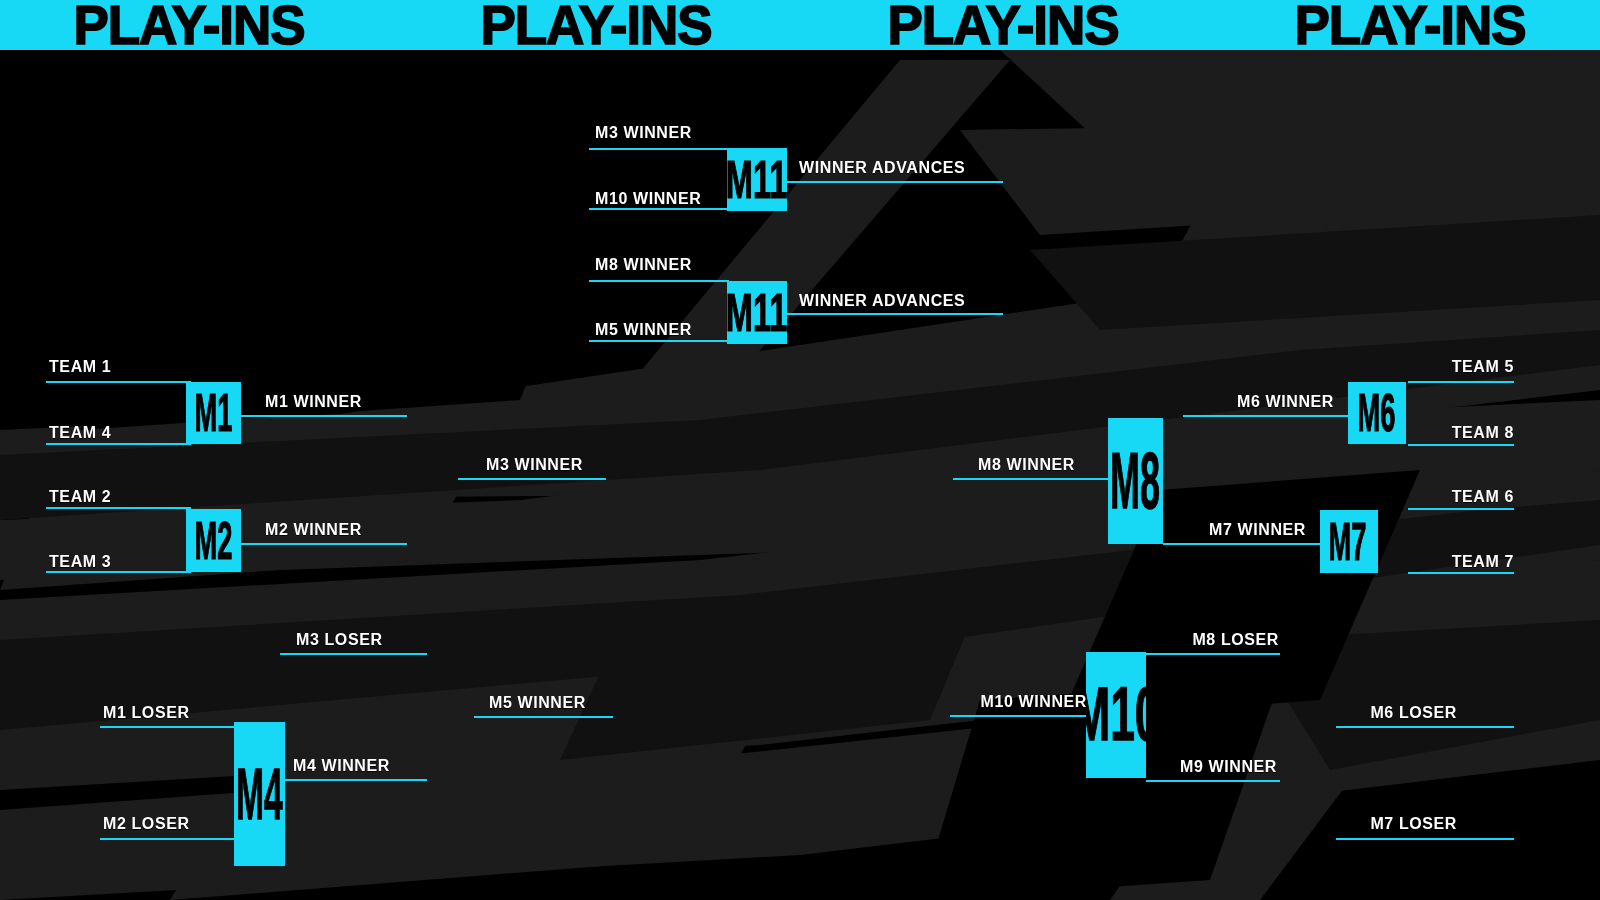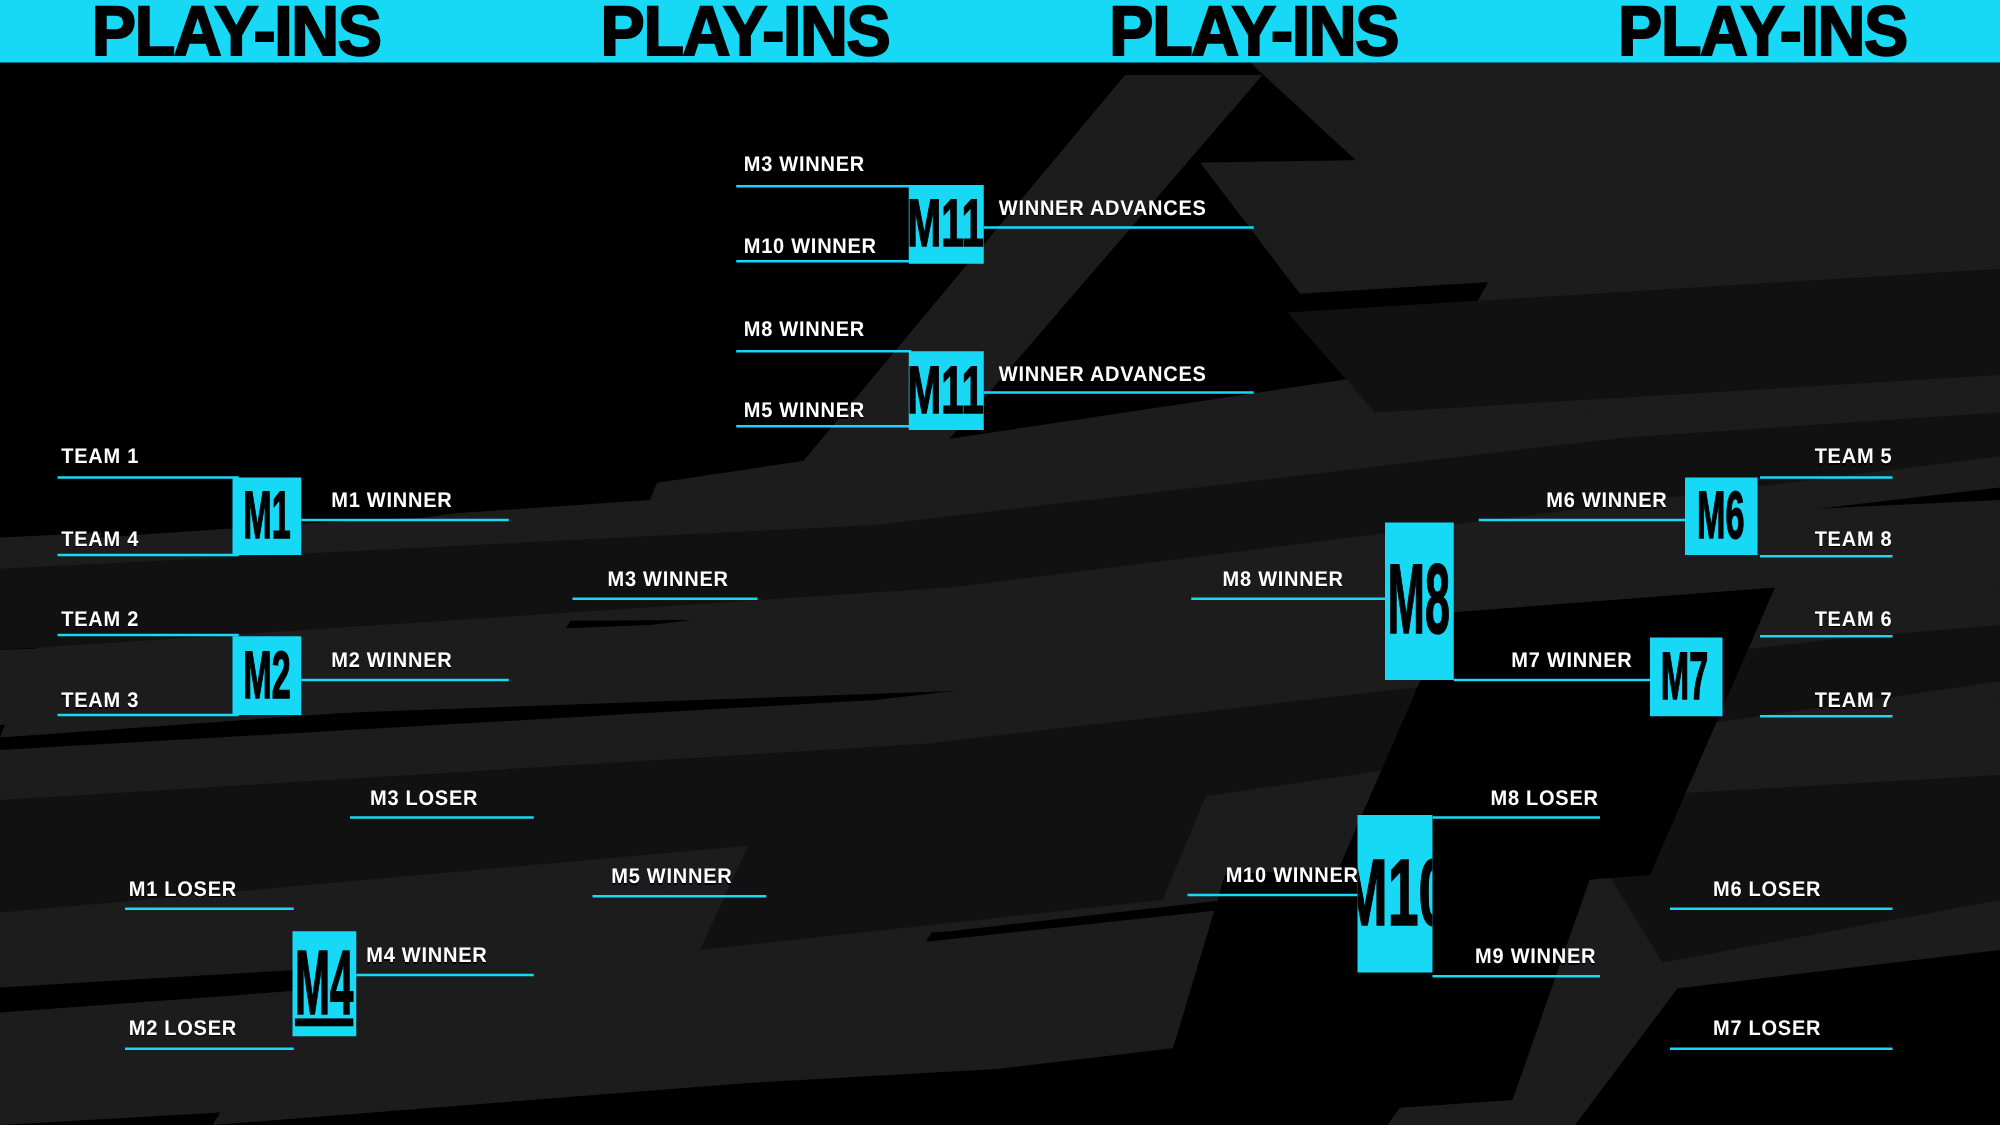--- a/index.html
+++ b/index.html
@@ -220,21 +220,21 @@
 
     <div class="slot" style="left:296px;top:631px;">M3 LOSER</div>
     <div class="rule" style="left:280px;top:653px;width:147px;"></div>
 
     <div class="slot" style="left:103px;top:704px;">M1 LOSER</div>
     <div class="rule" style="left:100px;top:726px;width:135px;"></div>
 
     <div class="slot" style="left:103px;top:815px;">M2 LOSER</div>
     <div class="rule" style="left:100px;top:838px;width:135px;"></div>
 
-    <div class="mbox" style="left:234px;top:745px;width:51px;height:84px;text-decoration:underline;">
+    <div class="mbox" style="left:234px;top:722px;width:51px;height:144px;">
       <span style="font-size:58px;line-height:58px;transform:scaleX(0.58) scaleY(1.26);">M4</span>
     </div>
 
     <div class="slot" style="left:293px;top:757px;">M4 WINNER</div>
     <div class="rule" style="left:285px;top:779px;width:142px;"></div>
 
 
     <div class="slot" style="left:489px;top:694px;">M5 WINNER</div>
     <div class="rule" style="left:474px;top:716px;width:139px;"></div>
 

